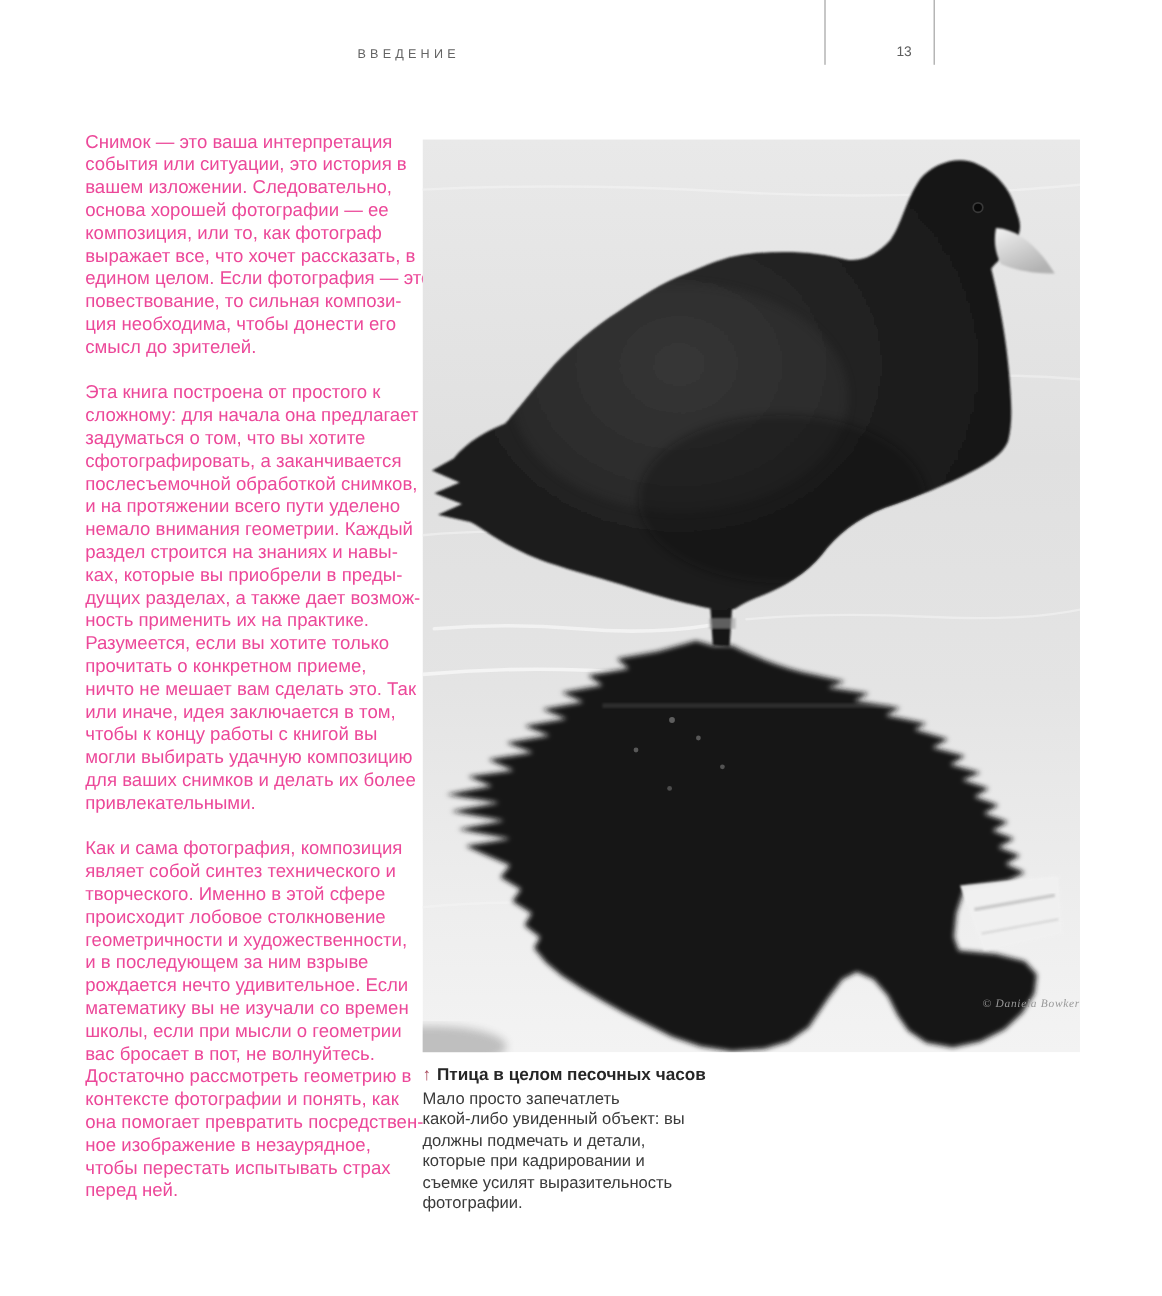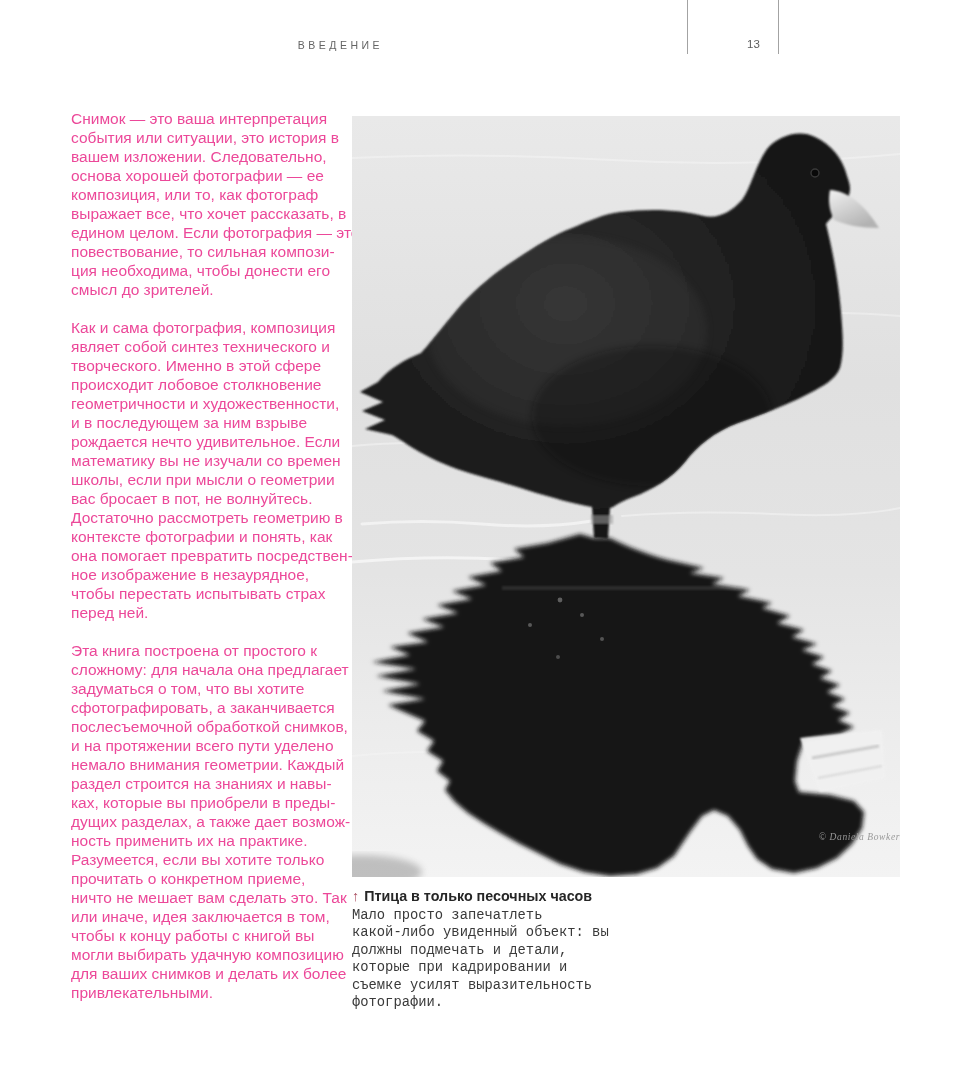--- a/index.html
+++ b/index.html
@@ -25,21 +25,21 @@
   .photo svg{display:block;}
 
   
   .credit{position:absolute;top:832px;left:700px;width:200px;text-align:right;
     font-family:"Liberation Serif",serif;font-size:9.5px;letter-spacing:0.6px;color:#989898;font-style:italic;}
 
   
   .caption{position:absolute;left:352px;top:888px;width:262px;color:#3a3a3a;}
   .caption-title{font-size:14.3px;font-weight:bold;color:#262626;line-height:17px;}
   .caption-title .arrow{color:#a8495c;margin-right:5px;font-weight:bold;}
-  .caption-text{font-size:13.8px;line-height:17.4px;white-space:pre-line;margin-top:2px;font-family:Liberation Mono, monospace;}
+  .caption-text{font-size:13.8px;line-height:17.4px;white-space:pre-line;margin-top:2px;}
 </style>
 </head>
 <body>
 
 <div class="page">
 
   <header>
     <span class="running-head">ВВЕДЕНИЕ</span>
     <span class="rule rule-left"></span>
     <span class="folio">13</span>
@@ -50,55 +50,55 @@
     <p>Снимок — это ваша интерпретация
 события или ситуации, это история в
 вашем изложении. Следовательно,
 основа хорошей фотографии — ее
 композиция, или то, как фотограф
 выражает все, что хочет рассказать, в
 едином целом. Если фотография — это
 повествование, то сильная компози-
 ция необходима, чтобы донести его
 смысл до зрителей.</p>
-    <p>Как и сама фотография, композиция
-являет собой синтез технического и
-творческого. Именно в этой сфере
-происходит лобовое столкновение
-геометричности и художественности,
-и в последующем за ним взрыве
-рождается нечто удивительное. Если
-математику вы не изучали со времен
-школы, если при мысли о геометрии
-вас бросает в пот, не волнуйтесь.
-Достаточно рассмотреть геометрию в
-контексте фотографии и понять, как
-она помогает превратить посредствен-
-ное изображение в незаурядное,
-чтобы перестать испытывать страх
-перед ней.</p>
     <p>Эта книга построена от простого к
 сложному: для начала она предлагает
 задуматься о том, что вы хотите
 сфотографировать, а заканчивается
 послесъемочной обработкой снимков,
 и на протяжении всего пути уделено
 немало внимания геометрии. Каждый
 раздел строится на знаниях и навы-
 ках, которые вы приобрели в преды-
 дущих разделах, а также дает возмож-
 ность применить их на практике.
 Разумеется, если вы хотите только
 прочитать о конкретном приеме,
 ничто не мешает вам сделать это. Так
 или иначе, идея заключается в том,
 чтобы к концу работы с книгой вы
 могли выбирать удачную композицию
 для ваших снимков и делать их более
 привлекательными.</p>
+    <p>Как и сама фотография, композиция
+являет собой синтез технического и
+творческого. Именно в этой сфере
+происходит лобовое столкновение
+геометричности и художественности,
+и в последующем за ним взрыве
+рождается нечто удивительное. Если
+математику вы не изучали со времен
+школы, если при мысли о геометрии
+вас бросает в пот, не волнуйтесь.
+Достаточно рассмотреть геометрию в
+контексте фотографии и понять, как
+она помогает превратить посредствен-
+ное изображение в незаурядное,
+чтобы перестать испытывать страх
+перед ней.</p>
   </main>
 
   <figure class="photo" style="margin:0;">
     <svg width="548" height="761" viewBox="0 0 548 761" role="img">
       <defs>
         <linearGradient id="waterGrad" x1="0" y1="0" x2="0" y2="1">
           <stop offset="0" stop-color="#e9e9e9"></stop>
           <stop offset="0.35" stop-color="#e0e0e0"></stop>
           <stop offset="0.6" stop-color="#e4e4e4"></stop>
           <stop offset="0.85" stop-color="#eeeeee"></stop>
@@ -197,21 +197,21 @@
       <path fill="url(#beakGrad)" filter="url(#soft1)" d="M478,74 C496,75 512,88 527,112 C508,112 494,109 482,104 C477,94 476,84 478,74 Z"></path>
 
       <rect x="239" y="399" width="22" height="9" fill="#9b9b9b" opacity="0.55" filter="url(#soft1)"></rect>
     </svg>
   </figure>
 
   <div class="credit">© Daniela Bowker</div>
 
   <div class="caption">
     <div class="caption-title">
-      <span class="arrow">↑</span><span>Птица в только песочных часов</span>
+      <span class="arrow">↑</span><span>Птица в целом песочных часов</span>
     </div>
     <div class="caption-text">Мало просто запечатлеть
 какой-либо увиденный объект: вы
 должны подмечать и детали,
 которые при кадрировании и
 съемке усилят выразительность
 фотографии.</div>
   </div>
 
 </div>

